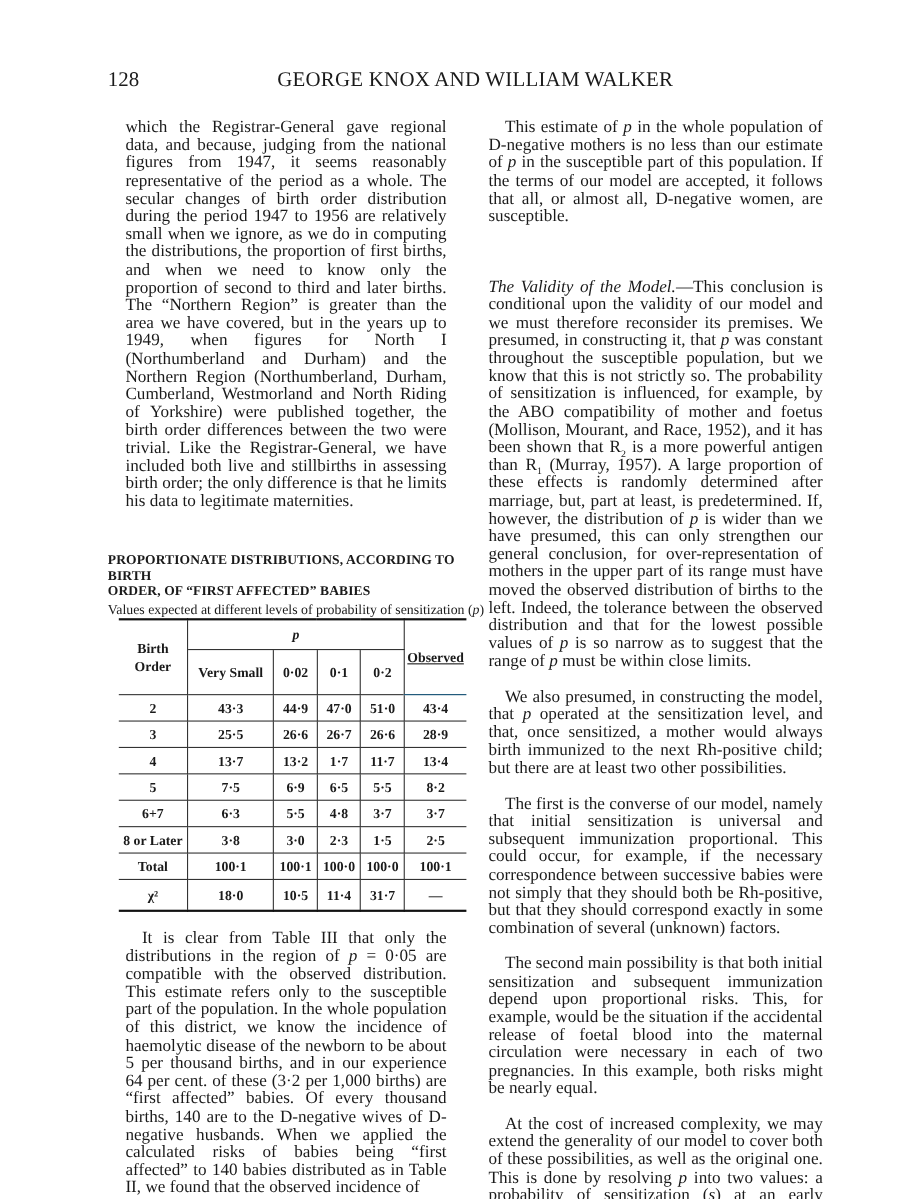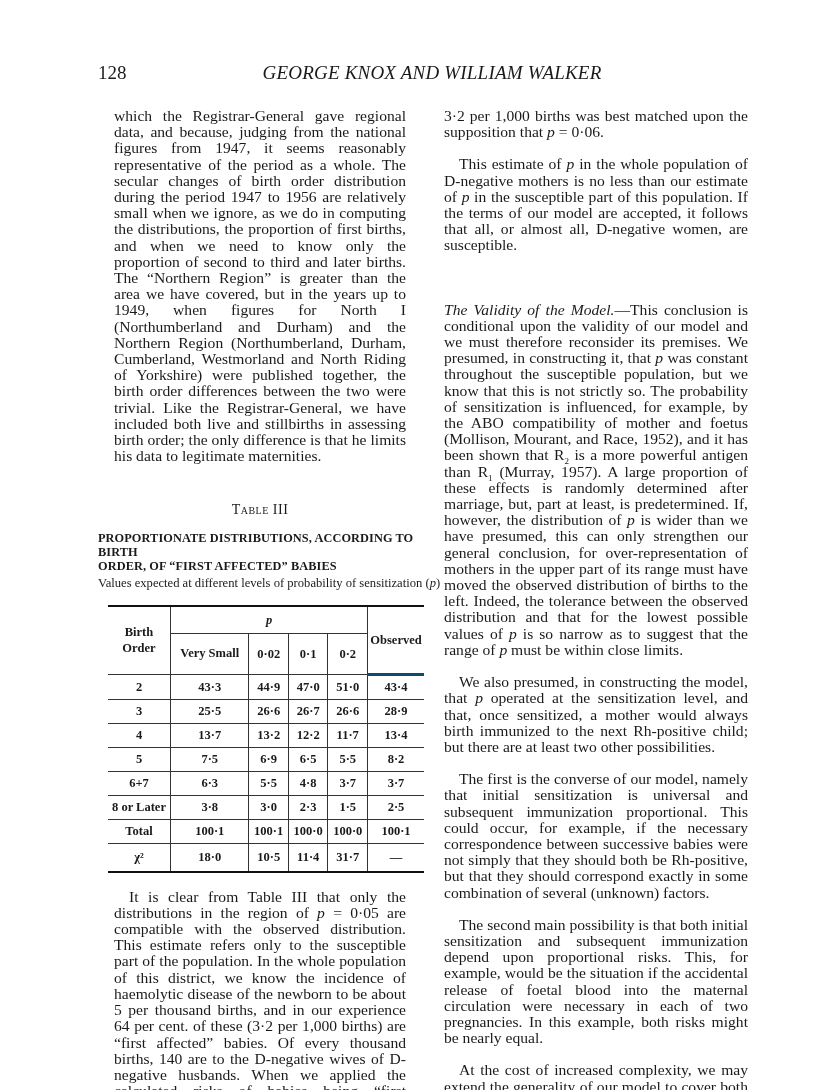--- a/index.html
+++ b/index.html
@@ -9,42 +9,42 @@
       color: #1a1a1a;
     }
     .running-head {
       position: absolute; top: 62px; left: 98px; width: 668px; height: 24px;
     }
     .page-number {
       position: absolute; left: 0; top: 0; font-size: 19px;
     }
     .authors {
       position: absolute; left: 0; right: 0; top: 0; text-align: center;
-      font-style: italic; font-size: 19px; letter-spacing: 0.2px;
+      font-size: 19px; letter-spacing: 0.2px;
     }
     .col {
       position: absolute; top: 92px; font-size: 15.6px; line-height: 16.2px;
       text-align: justify;
     }
     .col-left { left: 98px; width: 324px; }
     .col-right { left: 428px; width: 336px; }
     .col p { margin: 16px; }
     .indent { text-indent: 15px; }
     .gap { height: 16px; }
     i { font-style: italic; }
     sub, sup { font-size: 9px; line-height: 0; }
     .table-block { margin-top: 38px; }
     .table-title {
       text-align: center; font-size: 14px; letter-spacing: 0.5px; margin-bottom: 12px;
     }
     .table-caption {
       text-align: left; font-size: 12.3px; line-height: 14px; font-weight: bold; letter-spacing: 0.1px;
     }
     .table-subcaption {
-      text-align: center; font-size: 12.6px; line-height: 16px; margin-top: 2px; margin-bottom: 14px;
+      text-align: center; font-size: 12.6px; line-height: 16px; margin-top: 2px; 
       white-space: nowrap;
     }
     table.data {
       border-collapse: collapse; width: 316px; margin-left: 10px;
       font-size: 12.5px; font-weight: bold;
       border-top: 2px solid #111; border-bottom: 2px solid #111;
     }
     table.data th, table.data td {
       border-bottom: 1px solid #333; text-align: center; padding: 0;
     }
@@ -65,37 +65,34 @@
 
 <div class="running-head">
   <span class="page-number">128</span>
   <span class="authors">GEORGE KNOX AND WILLIAM WALKER</span>
 </div>
 
 <div class="col col-left">
   <p>which the Registrar-General gave regional data, and because, judging from the national figures from 1947, it seems reasonably representative of the period as a whole.  The secular changes of birth order distribution during the period 1947 to 1956 are relatively small when we ignore, as we do in computing the distributions, the proportion of first births, and when we need to know only the proportion of second to third and later births.  The “Northern Region” is greater than the area we have covered, but in the years up to 1949, when figures for North I (Northumberland and Durham) and the Northern Region (Northumberland, Durham, Cumberland, Westmorland and North Riding of Yorkshire) were published together, the birth order differences between the two were trivial.  Like the Registrar-General, we have included both live and stillbirths in assessing birth order; the only difference is that he limits his data to legitimate maternities.</p>
 
   <div class="table-block">
-    <div class="table-title">
-      <span style="font-variant: small-caps;">Table III</span>
-    </div>
     <div class="table-caption">
       <div>PROPORTIONATE DISTRIBUTIONS, ACCORDING TO BIRTH</div>
       <div>ORDER, OF “FIRST AFFECTED” BABIES</div>
     </div>
     <div class="table-subcaption">
       <span>Values expected at different levels of probability of sensitization (</span><i>p</i><span>)</span>
     </div>
 
     <table class="data">
       <thead>
         <tr class="hdr-top">
           <th class="vr" rowspan="2" style="width:62px;">Birth Order</th>
           <th class="vr" colspan="4"><i>p</i></th>
-          <th rowspan="2" style="width:56px; border-bottom:3px solid #0c4a6e;">Observed</th>
+          <th rowspan="2" style="width:56px; border-bottom:1px solid #0c4a6e;text-decoration:underline;">Observed</th>
         </tr>
         <tr class="hdr-sub">
           <th class="vr" style="line-height:13px;">Very Small</th>
           <th class="vr">0·02</th>
           <th class="vr">0·1</th>
           <th class="vr">0·2</th>
         </tr>
       </thead>
       <tbody>
         <tr>
@@ -111,21 +108,21 @@
           <td class="vr">25·5</td>
           <td class="vr">26·6</td>
           <td class="vr">26·7</td>
           <td class="vr">26·6</td>
           <td>28·9</td>
         </tr>
         <tr>
           <td class="vr">4</td>
           <td class="vr">13·7</td>
           <td class="vr">13·2</td>
-          <td class="vr">12·2</td>
+          <td class="vr">1·7</td>
           <td class="vr">11·7</td>
           <td>13·4</td>
         </tr>
         <tr>
           <td class="vr">5</td>
           <td class="vr">7·5</td>
           <td class="vr">6·9</td>
           <td class="vr">6·5</td>
           <td class="vr">5·5</td>
           <td>8·2</td>
@@ -164,21 +161,20 @@
         </tr>
       </tbody>
     </table>
 
   </div>
 
   <p class="indent after-table"><span>It is clear from Table III that only the distributions in the region of </span><i>p</i><span> = 0·05 are compatible with the observed distribution.  This estimate refers only to the susceptible part of the population.  In the whole population of this district, we know the incidence of haemolytic disease of the newborn to be about 5 per thousand births, and in our experience 64 per cent. of these (3·2 per 1,000 births) are “first affected” babies.  Of every thousand births, 140 are to the D-negative wives of D-negative husbands.  When we applied the calculated risks of babies being “first affected” to 140 babies distributed as in Table II, we found that the observed incidence of</span></p>
 </div>
 
 <div class="col col-right">
-  <p><span>3·2 per 1,000 births was best matched upon the supposition that </span><i>p</i><span> = 0·06.</span></p>
 
   <p class="indent"><span>This estimate of </span><i>p</i><span> in the whole population of D-negative mothers is no less than our estimate of </span><i>p</i><span> in the susceptible part of this population.  If the terms of our model are accepted, it follows that all, or almost all, D-negative women, are susceptible.</span></p>
 
   <div class="gap"></div>
 
   <p><i>The Validity of the Model.</i><span>—This conclusion is conditional upon the validity of our model and we must therefore reconsider its premises.  We presumed, in constructing it, that </span><i>p</i><span> was constant throughout the susceptible population, but we know that this is not strictly so.  The probability of sensitization is influenced, for example, by the ABO compatibility of mother and foetus (Mollison, Mourant, and Race, 1952), and it has been shown that R</span><sub>2</sub><span> is a more powerful antigen than R</span><sub>1</sub><span> (Murray, 1957).  A large proportion of these effects is randomly determined after marriage, but, part at least, is predetermined.  If, however, the distribution of </span><i>p</i><span> is wider than we have presumed, this can only strengthen our general conclusion, for over-representation of mothers in the upper part of its range must have moved the observed distribution of births to the left.  Indeed, the tolerance between the observed distribution and that for the lowest possible values of </span><i>p</i><span> is so narrow as to suggest that the range of </span><i>p</i><span> must be within close limits.</span></p>
 
   <p class="indent"><span>We also presumed, in constructing the model, that </span><i>p</i><span> operated at the sensitization level, and that, once sensitized, a mother would always birth immunized to the next Rh-positive child; but there are at least two other possibilities.</span></p>
 
   <p class="indent">The first is the converse of our model, namely that initial sensitization is universal and subsequent immunization proportional.  This could occur, for example, if the necessary correspondence between successive babies were not simply that they should both be Rh-positive, but that they should correspond exactly in some combination of several (unknown) factors.</p>

